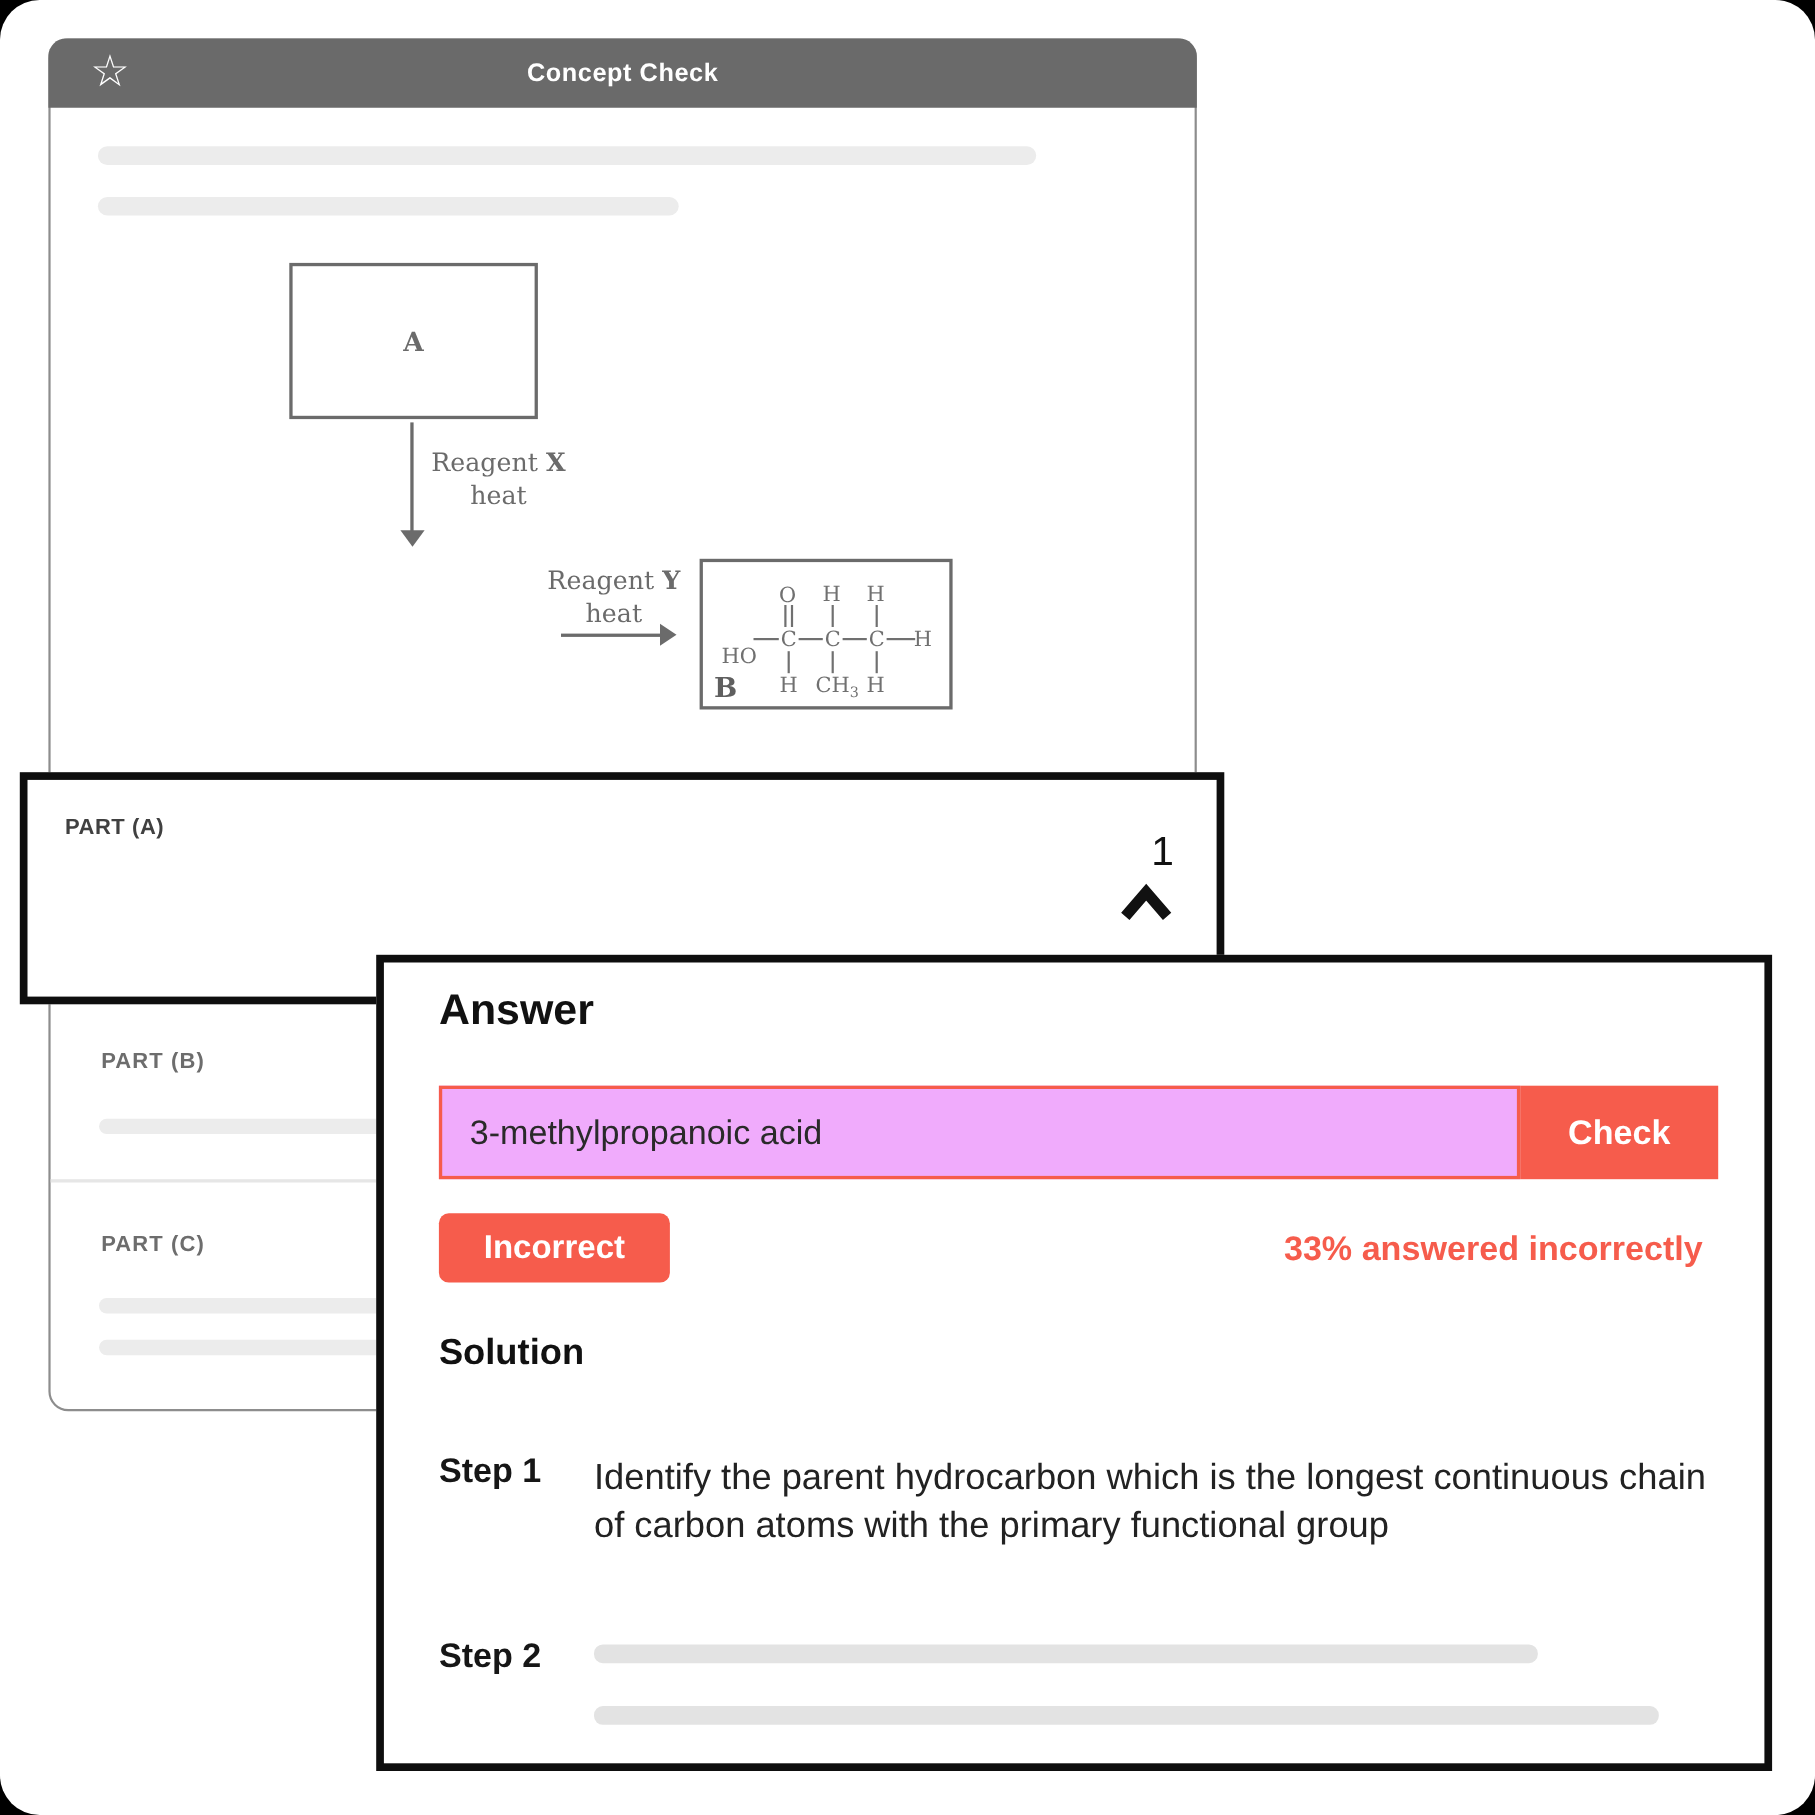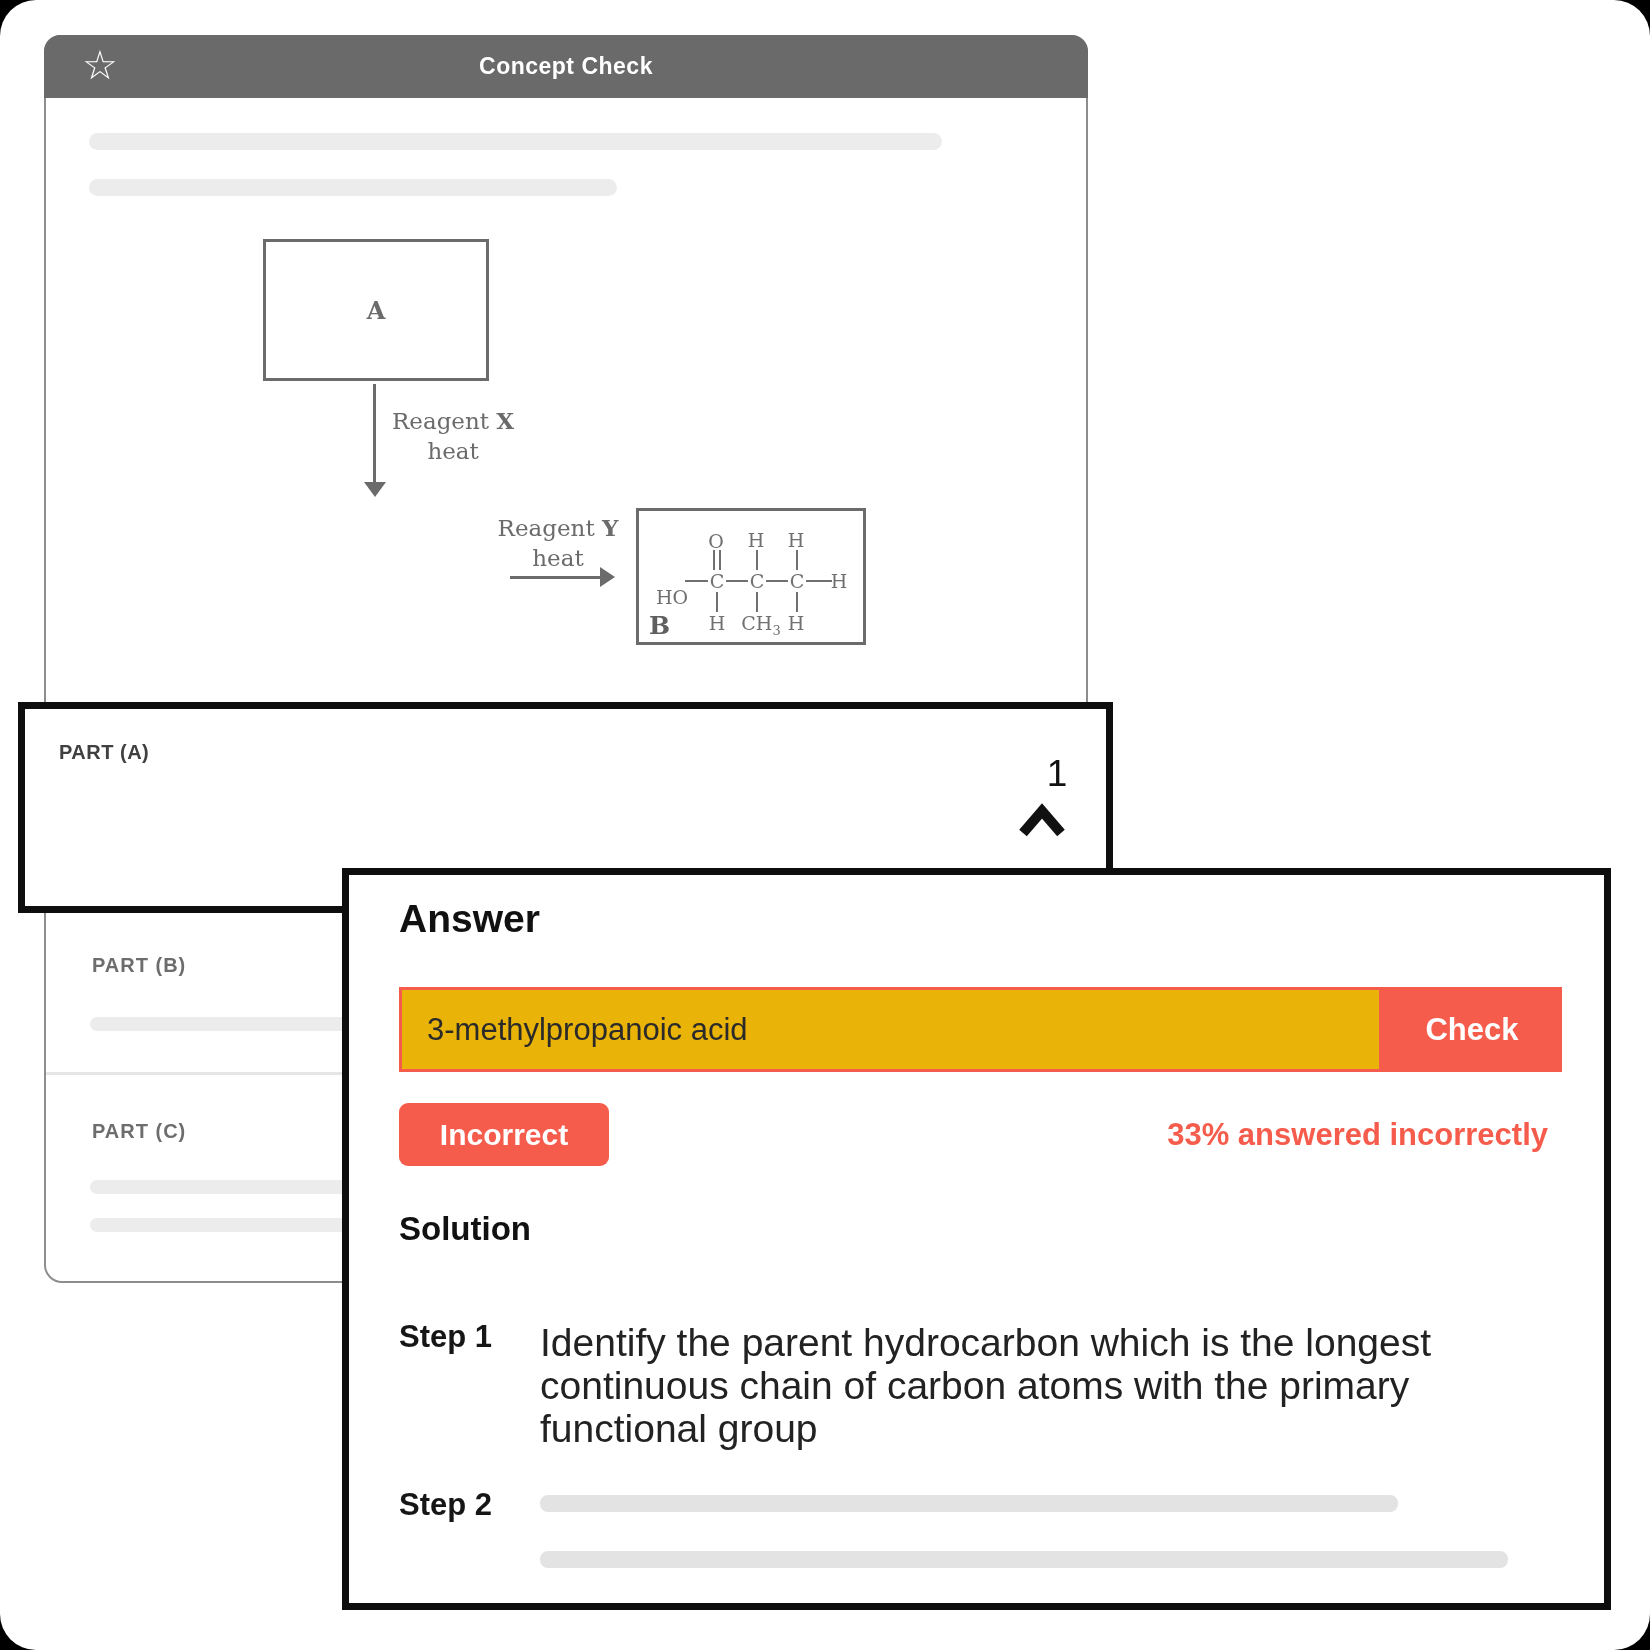--- a/index.html
+++ b/index.html
@@ -64,31 +64,31 @@
   .pa-label{position:absolute;left:34px;top:32px;font-size:20px;font-weight:bold;letter-spacing:.5px;color:#404040;}
   .pa-question{position:absolute;left:34px;top:88px;font-size:32px;color:#1c1c1e;}
   .pa-num{position:absolute;left:1010px;top:44px;width:44px;text-align:center;font-size:37px;color:#111;}
   .pa-chevron{position:absolute;left:992px;top:92px;}
 
   
   .panel-ans{position:absolute;left:342px;top:868px;width:1269px;height:742px;background:#fff;
       border:7px solid #0e0e0e;z-index:10;}
   .ans-h{position:absolute;left:50px;top:22px;font-size:39px;font-weight:bold;color:#111;}
   .ans-input{position:absolute;left:50px;top:112px;width:983px;height:85px;border:3px solid var(--coral);
-      background:#eab308;font-family:"Liberation Sans",sans-serif;font-size:31px;color:#2a2a2a;padding:0 0 0 25px;outline:none;}
+      background:#f0abfc;font-family:"Liberation Sans",sans-serif;font-size:31px;color:#2a2a2a;padding:0 0 0 25px;outline:none;}
   .ans-check{position:absolute;left:1033px;top:112px;width:180px;height:85px;background:var(--coral);border:none;
       color:#fff;font-family:"Liberation Sans",sans-serif;font-size:31px;font-weight:bold;cursor:pointer;}
   .ans-badge{position:absolute;left:50px;top:228px;width:210px;height:63px;background:var(--coral);border-radius:9px;
       color:#fff;font-size:30px;font-weight:bold;display:flex;align-items:center;justify-content:center;}
   .ans-stat{position:absolute;right:56px;top:242px;font-size:31px;font-weight:bold;color:var(--coral);}
   .sol-h{position:absolute;left:50px;top:335px;font-size:33px;font-weight:bold;color:#111;}
   .step-label{position:absolute;left:50px;font-size:31px;font-weight:bold;color:#161616;}
   .sl1{top:444px;}
   .sl2{top:612px;}
-  .step-text{position:absolute;left:191px;top:446px;width:1025px;font-size:39px;line-height:43px;color:#222;}
+  .step-text{position:absolute;left:191px;top:446px;width:1025px;font-size:33px;line-height:43px;color:#222;}
   .step-bar{position:absolute;background:#e3e3e3;border-radius:8px;}
   .sb1{left:191px;top:620px;width:858px;height:17px;}
   .sb2{left:191px;top:676px;width:968px;height:17px;}
 </style>
 </head>
 <body>
 
 <div class="screen">
 
   <div class="card"></div>

